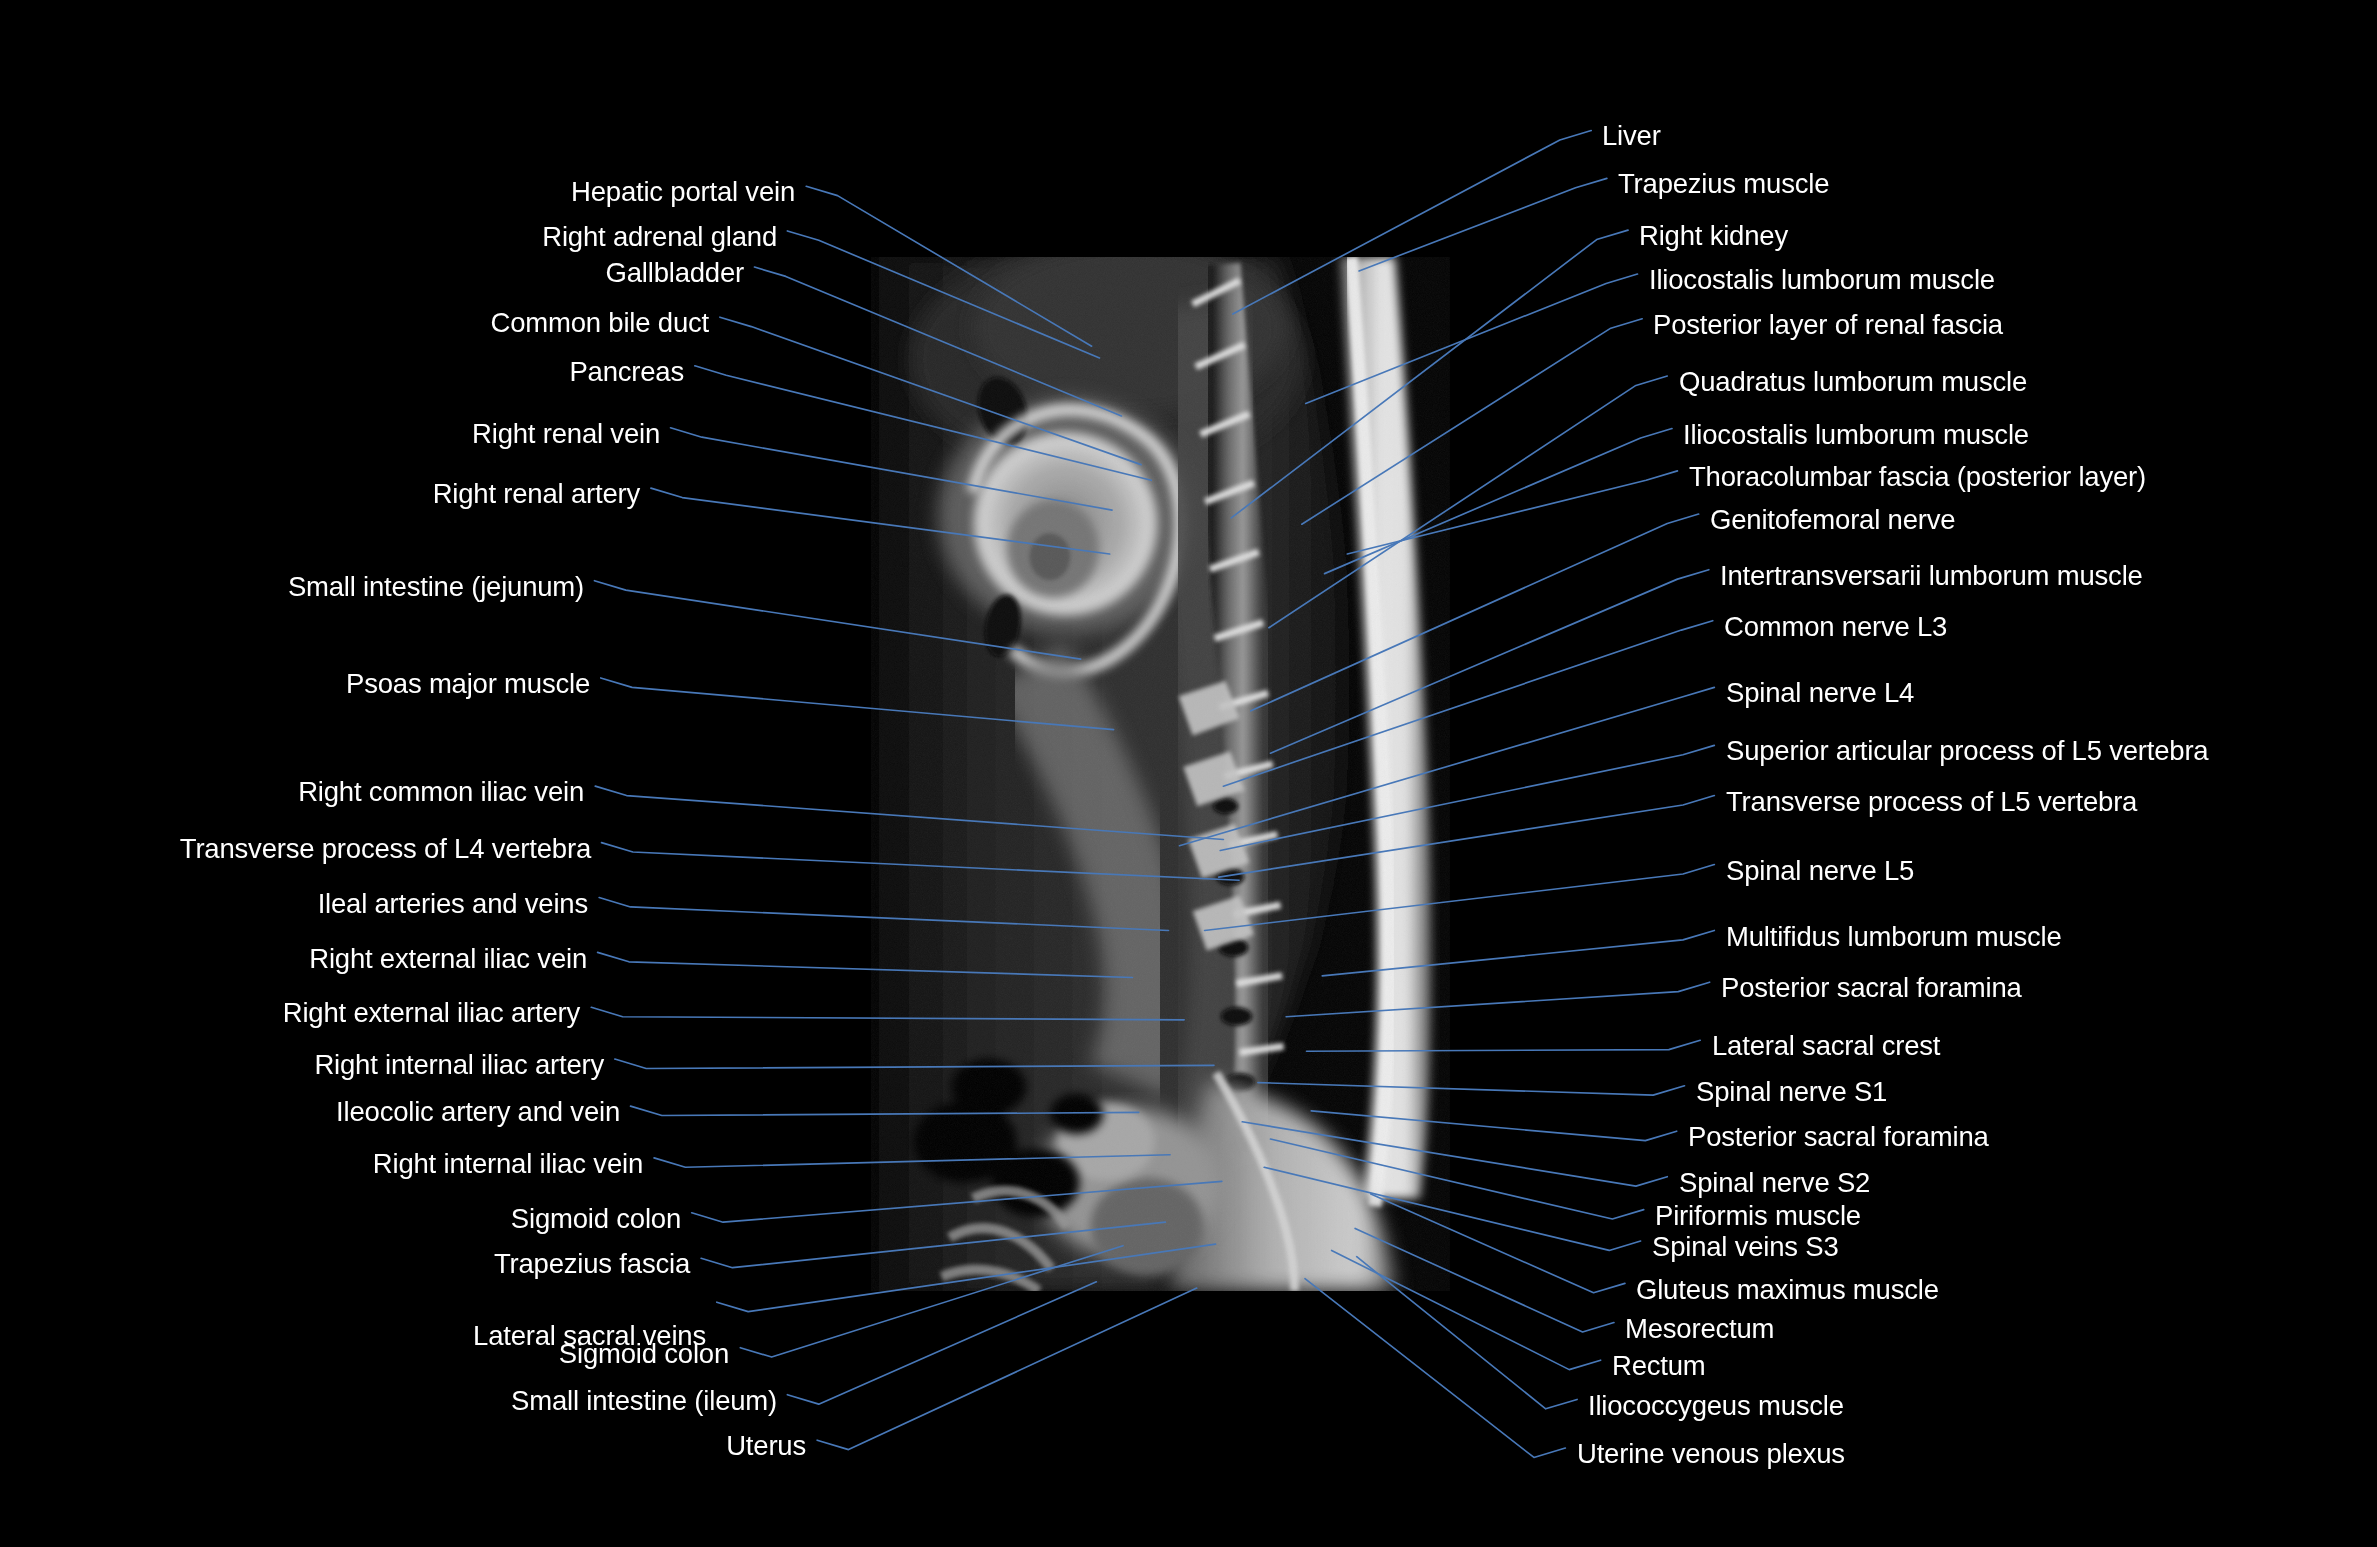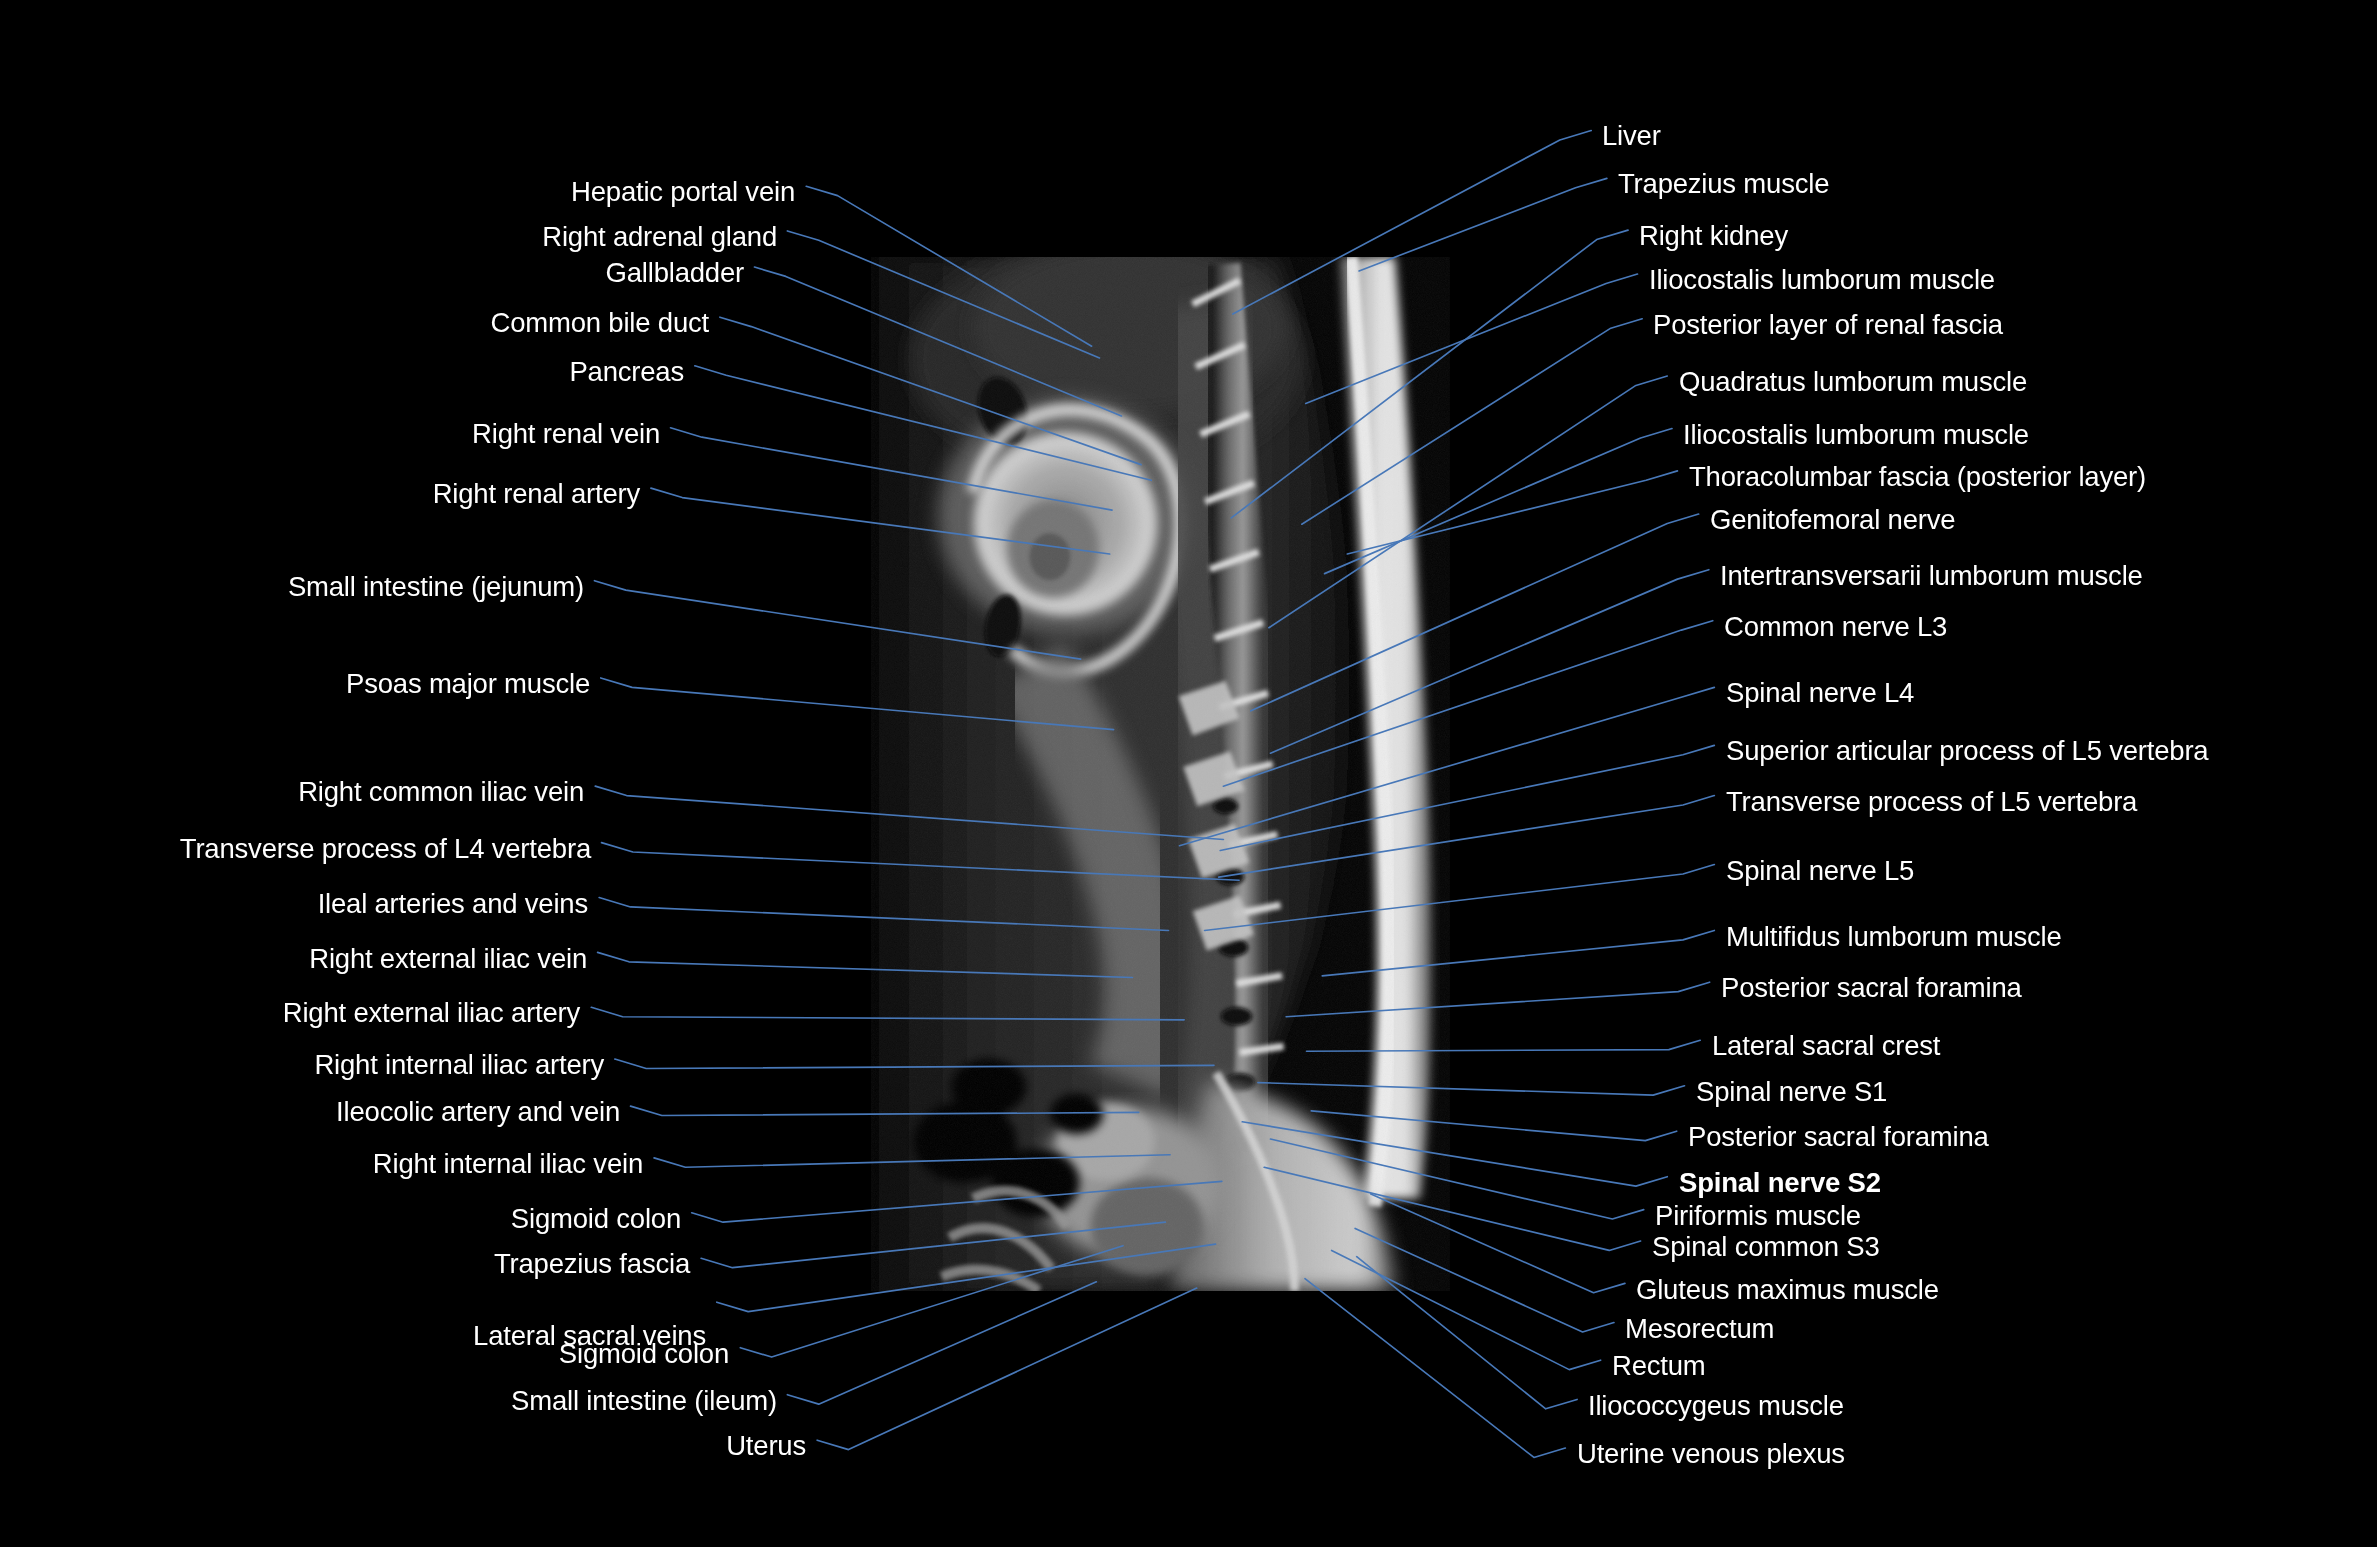--- a/index.html
+++ b/index.html
@@ -276,23 +276,23 @@
       <div class="lbl r" style="left: 1724px; top: 627px;">Common nerve L3</div>
       <div class="lbl r" style="left: 1726px; top: 693px;">Spinal nerve L4</div>
       <div class="lbl r" style="left: 1726px; top: 751px;">Superior articular process of L5 vertebra</div>
       <div class="lbl r" style="left: 1726px; top: 802px;">Transverse process of L5 vertebra</div>
       <div class="lbl r" style="left: 1726px; top: 871px;">Spinal nerve L5</div>
       <div class="lbl r" style="left: 1726px; top: 937px;">Multifidus lumborum muscle</div>
       <div class="lbl r" style="left: 1721px; top: 988px;">Posterior sacral foramina</div>
       <div class="lbl r" style="left: 1712px; top: 1046px;">Lateral sacral crest</div>
       <div class="lbl r" style="left: 1696px; top: 1092px;">Spinal nerve S1</div>
       <div class="lbl r" style="left: 1688px; top: 1137px;">Posterior sacral foramina</div>
-      <div class="lbl r" style="left: 1679px; top: 1183px; font-weight: bold;">Spinal nerve S2</div>
+      <div class="lbl r" style="left: 1679px; top: 1183px;">Spinal nerve S2</div>
       <div class="lbl r" style="left: 1655px; top: 1216px;">Piriformis muscle</div>
-      <div class="lbl r" style="left: 1652px; top: 1247px;">Spinal common S3</div>
+      <div class="lbl r" style="left: 1652px; top: 1247px;">Spinal veins S3</div>
       <div class="lbl r" style="left: 1636px; top: 1290px;">Gluteus maximus muscle</div>
       <div class="lbl r" style="left: 1625px; top: 1329px;">Mesorectum</div>
       <div class="lbl r" style="left: 1612px; top: 1366px;">Rectum</div>
       <div class="lbl r" style="left: 1588px; top: 1406px;">Iliococcygeus muscle</div>
       <div class="lbl r" style="left: 1577px; top: 1454px;">Uterine venous plexus</div>
     </div>
 
 </div>
 
 

